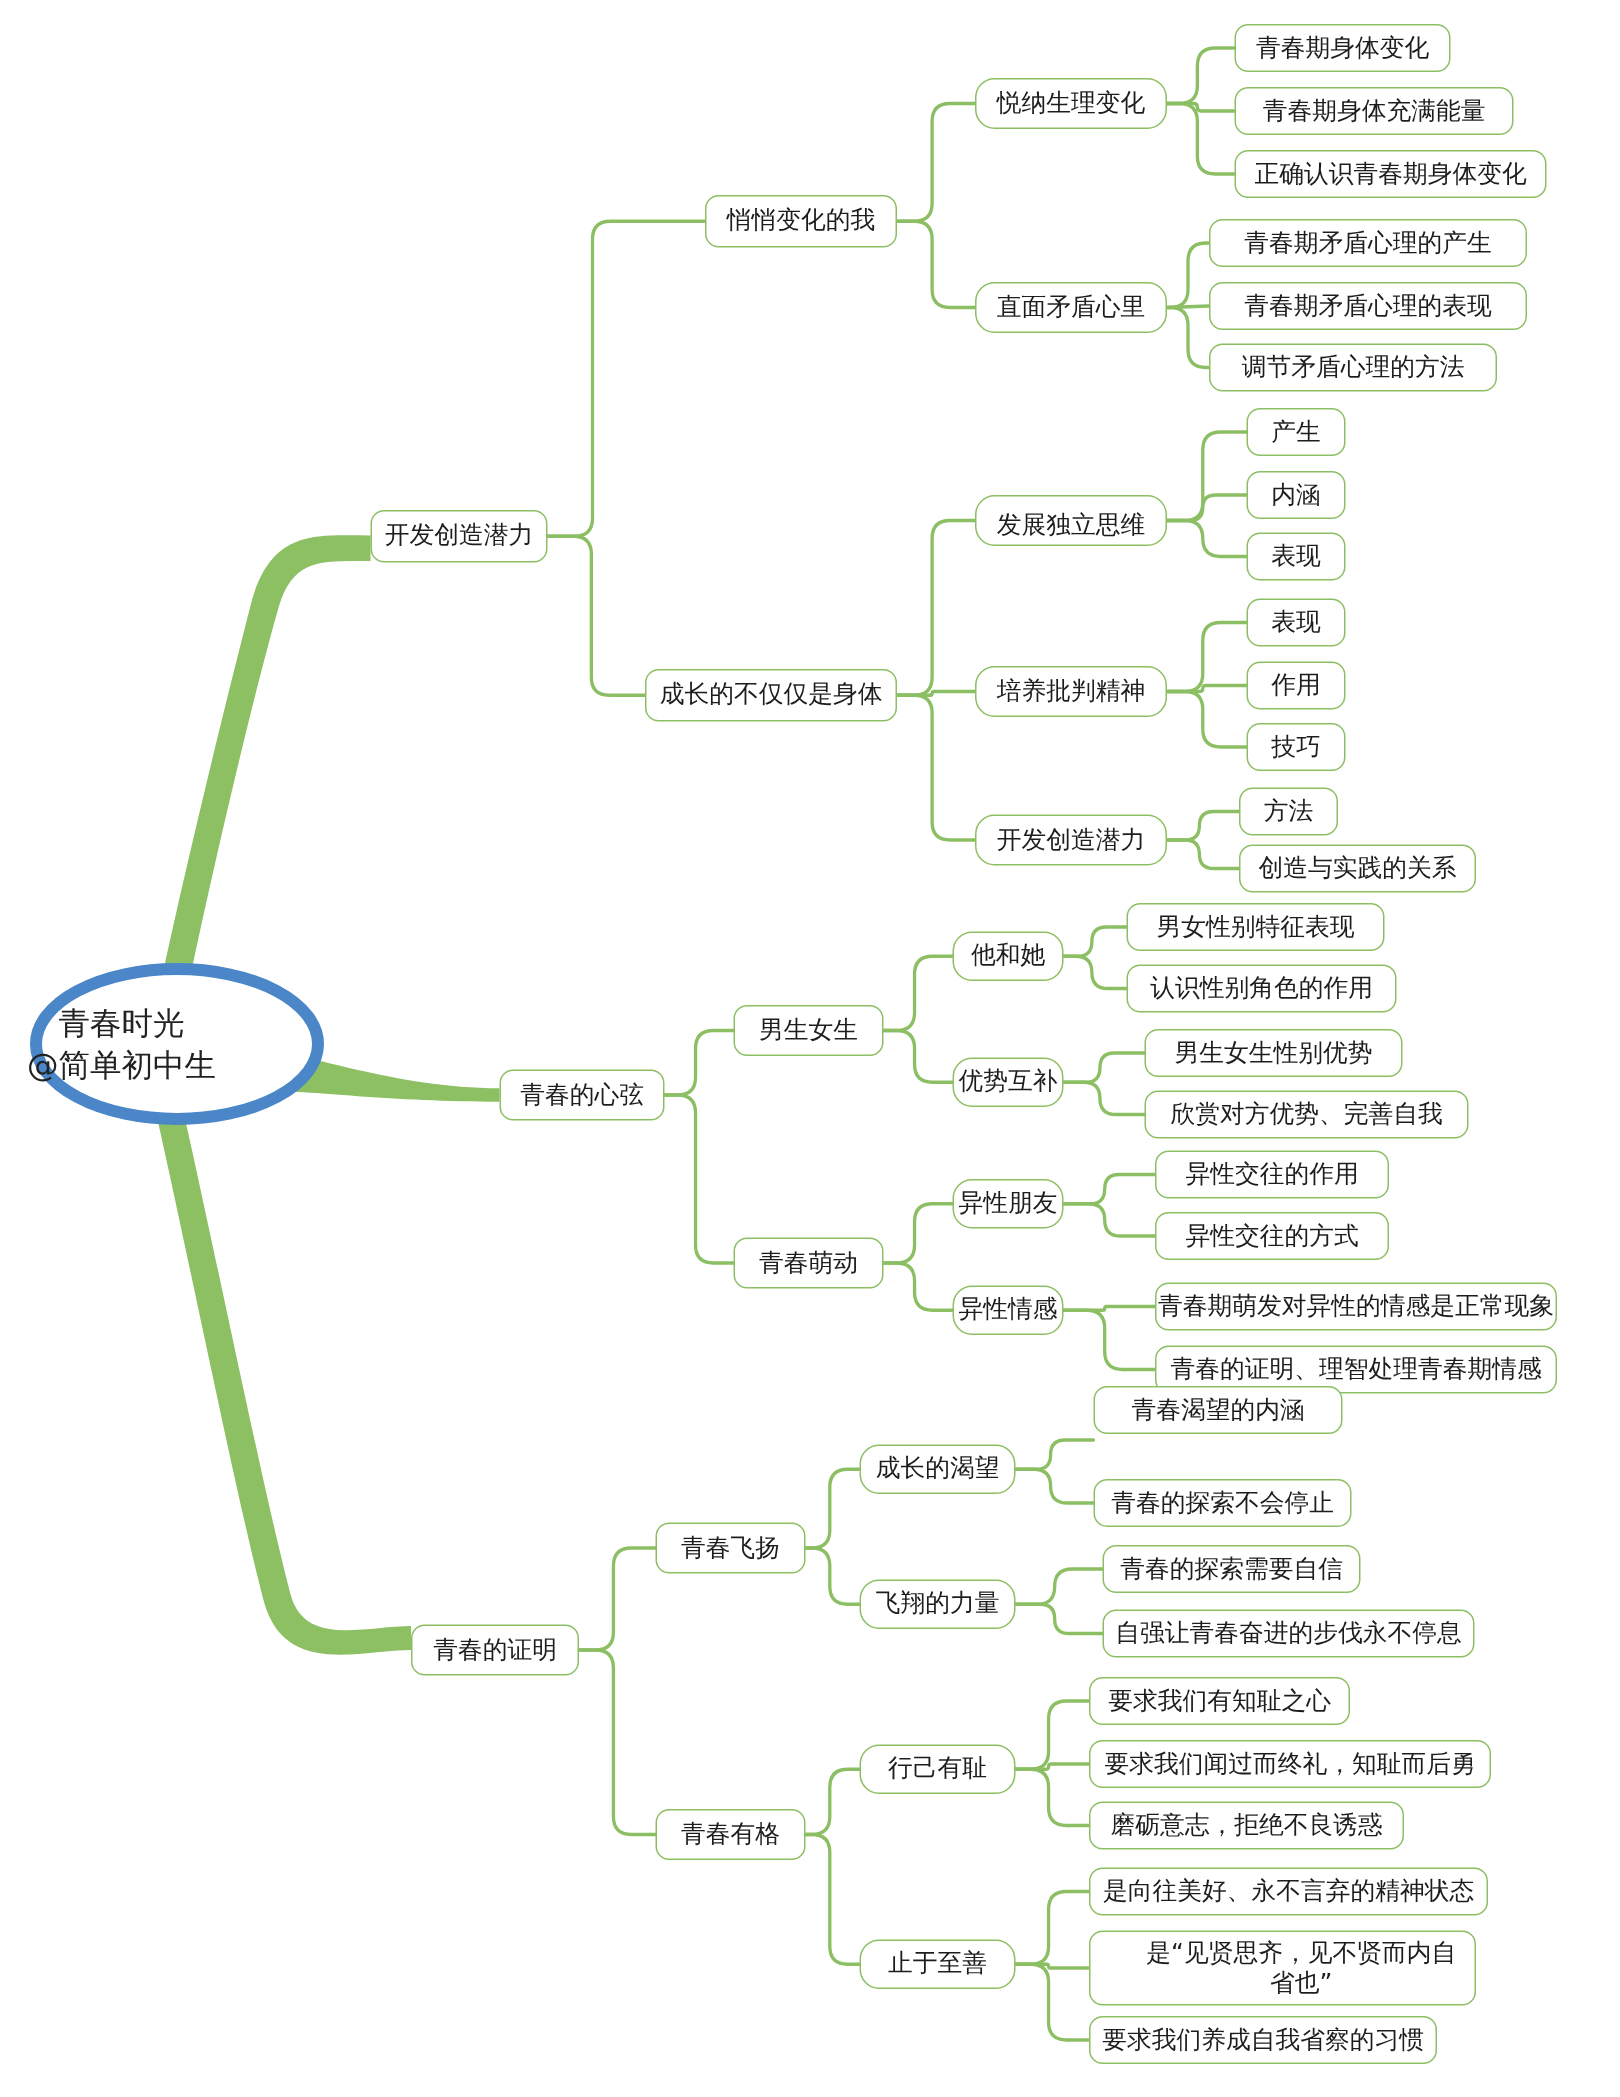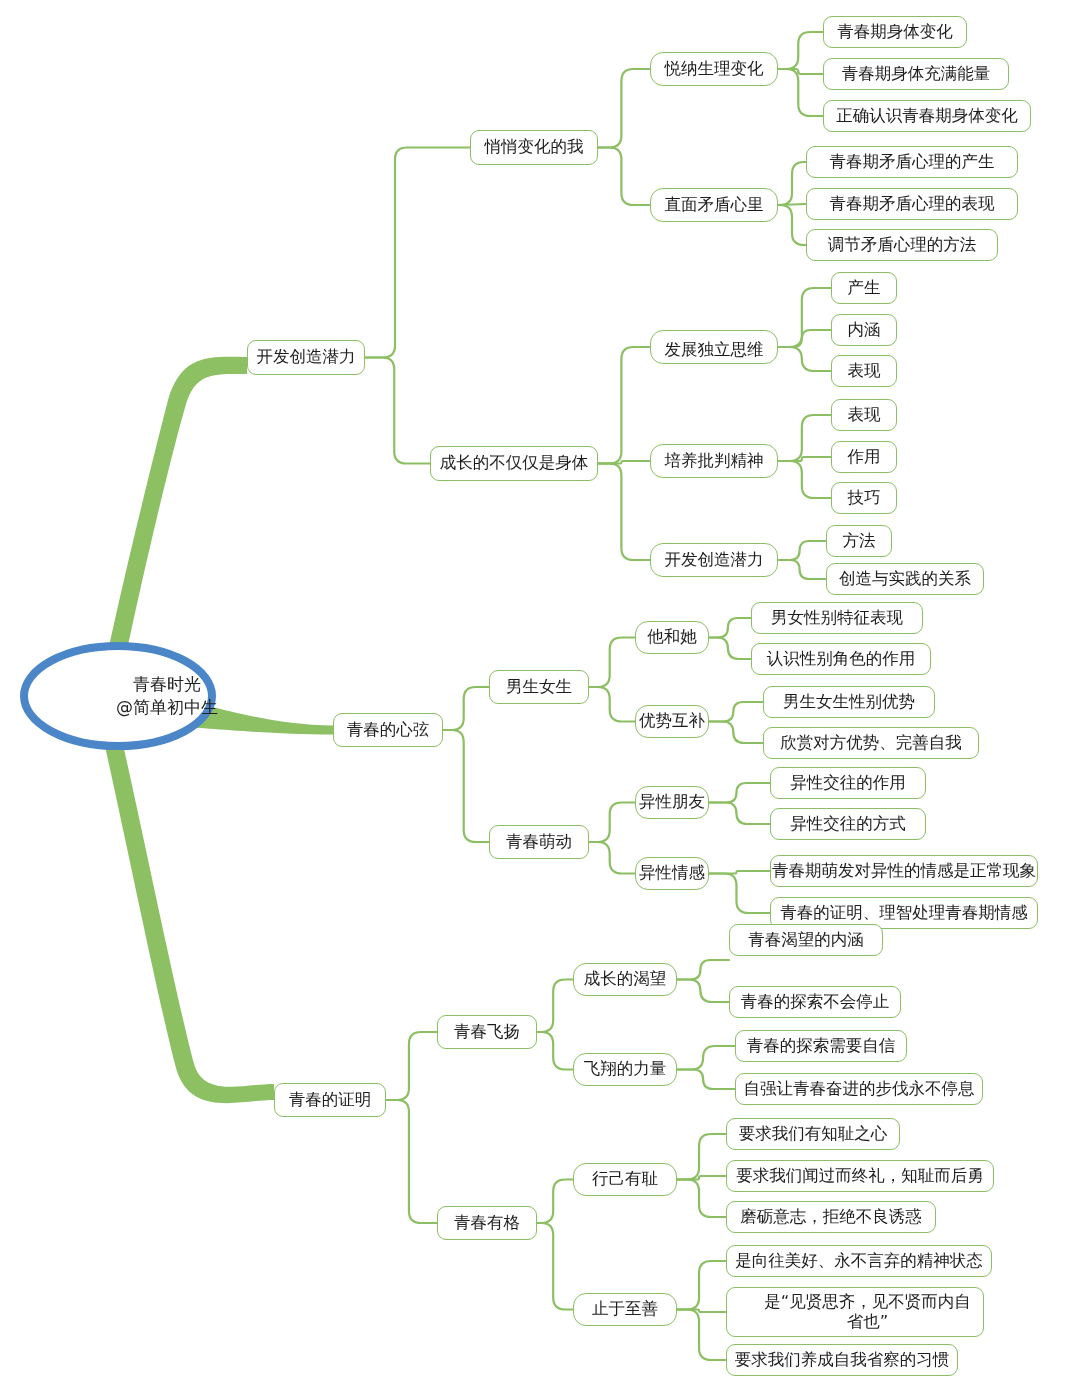--- a/index.html
+++ b/index.html
@@ -9,22 +9,22 @@
   .node{position:absolute;box-sizing:border-box;background:#ffffff;
         border:1.6px solid #8cbf63;border-radius:9px;
         display:flex;align-items:center;justify-content:center;
         color:#1d1d1d;text-align:center;line-height:1.22;
         padding:3px 9px;white-space:nowrap;}
   .node.wrap{white-space:normal;padding-left:34px;}
   .lvl1{font-size:16.5px;}
   .lvl2{font-size:16.5px;}
   .lvl3{font-size:16.5px;border-radius:13px;}
   .leaf{font-size:16.5px;}
-  #center-node{position:absolute;display:flex;align-items:center;justify-content:flex-end;
-        text-align:center;font-size:17px;color:#222;line-height:1.35;z-index:3;}
+  #center-node{position:absolute;display:flex;align-items:center;justify-content:flex-start;
+        text-align:center;font-size:21px;color:#222;line-height:1.35;z-index:3;}
   #center-ellipse{position:absolute;left:0;top:0;width:100%;height:100%;}
   #center-label{position:relative;z-index:4;}
 </style>
 </head>
 <body>
 
 <div id="stage">
 
   <svg id="wires" viewBox="0 0 1080 1398">
     <g id="g-trunk">
@@ -211,21 +211,21 @@
       </div>
       <div class="node leaf" style="left: 770px; top: 897px; width: 268px; min-height: 32px;">
         <span>青春的证明、理智处理青春期情感</span>
       </div>
       <div class="node lvl2" style="left: 437px; top: 1015px; width: 100px; min-height: 34px;">
         <span>青春飞扬</span>
       </div>
       <div class="node lvl3" style="left: 573px; top: 963px; width: 104px; min-height: 33px;">
         <span>成长的渴望</span>
       </div>
-      <div class="node leaf" style="left: 729px; top: 924px; width: 154px; min-height: 32px;">
+      <div class="node leaf" style="left: 729px; top: 924px; width: 166px; min-height: 32px;">
         <span>青春渴望的内涵</span>
       </div>
       <div class="node leaf" style="left: 729px; top: 986px; width: 172px; min-height: 32px;">
         <span>青春的探索不会停止</span>
       </div>
       <div class="node lvl3" style="left: 573px; top: 1053px; width: 104px; min-height: 33px;">
         <span>飞翔的力量</span>
       </div>
       <div class="node leaf" style="left: 735px; top: 1030px; width: 172px; min-height: 32px;">
         <span>青春的探索需要自信</span>

